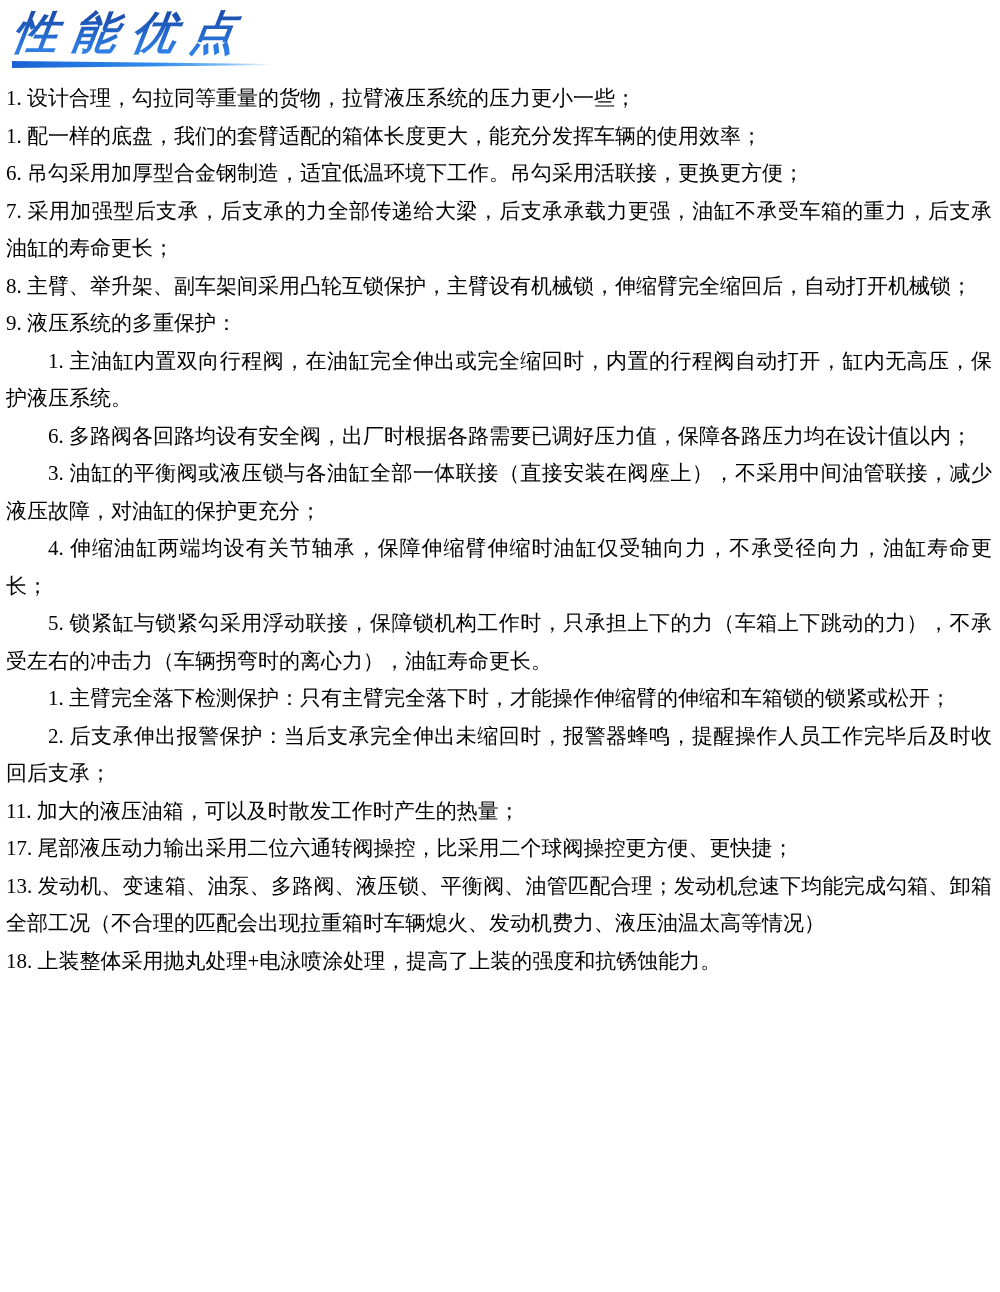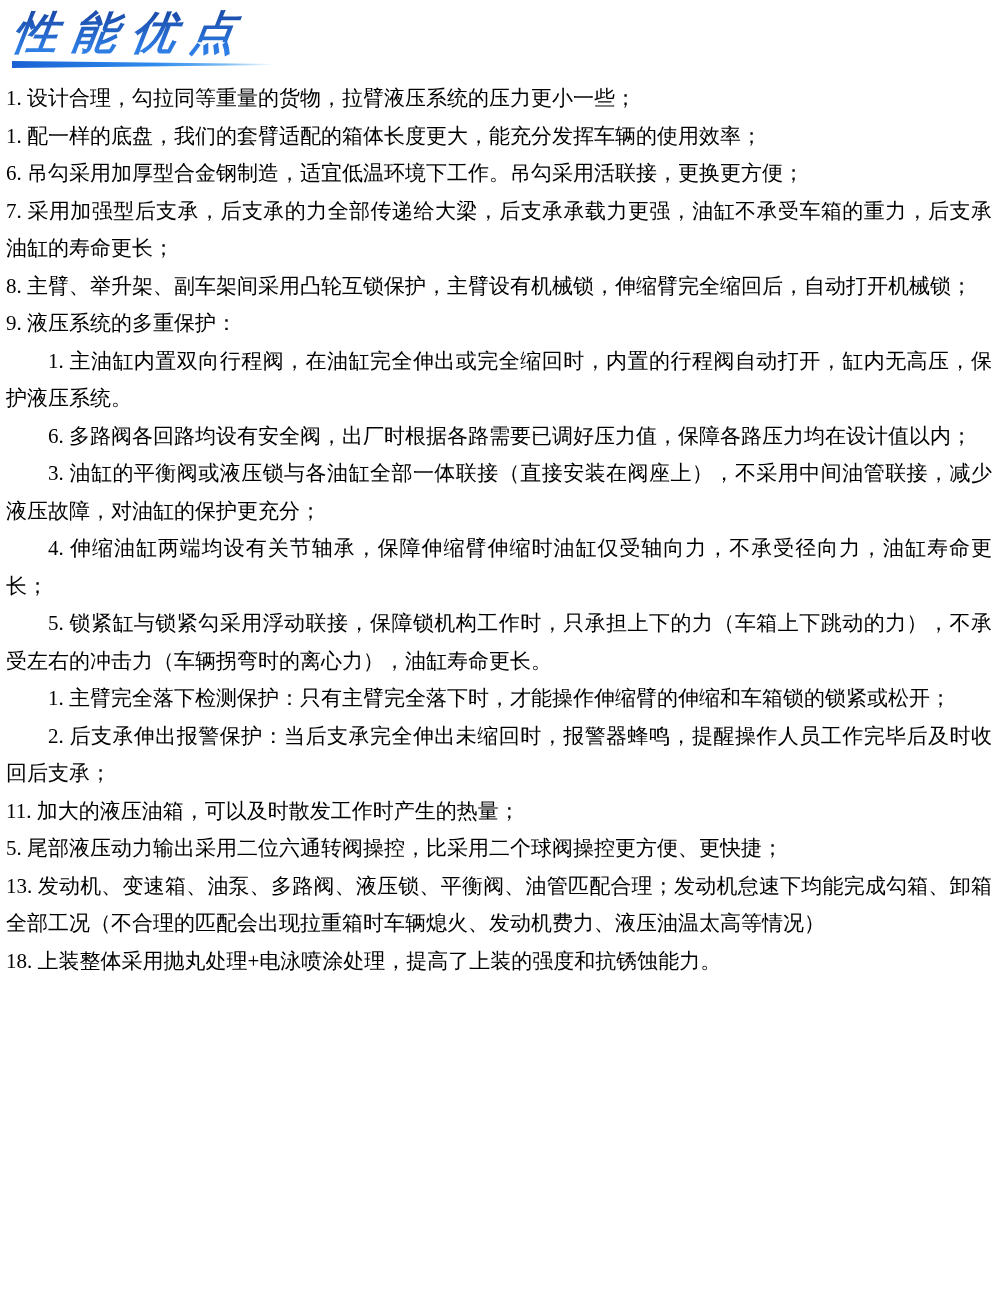--- a/index.html
+++ b/index.html
@@ -75,17 +75,17 @@
       <p class="item">8. 主臂、举升架、副车架间采用凸轮互锁保护，主臂设有机械锁，伸缩臂完全缩回后，自动打开机械锁；</p>
       <p class="item">9. 液压系统的多重保护：</p>
       <p class="item sub">1. 主油缸内置双向行程阀，在油缸完全伸出或完全缩回时，内置的行程阀自动打开，缸内无高压，保护液压系统。</p>
       <p class="item sub">6. 多路阀各回路均设有安全阀，出厂时根据各路需要已调好压力值，保障各路压力均在设计值以内；</p>
       <p class="item sub">3. 油缸的平衡阀或液压锁与各油缸全部一体联接（直接安装在阀座上），不采用中间油管联接，减少液压故障，对油缸的保护更充分；</p>
       <p class="item sub">4. 伸缩油缸两端均设有关节轴承，保障伸缩臂伸缩时油缸仅受轴向力，不承受径向力，油缸寿命更长；</p>
       <p class="item sub">5. 锁紧缸与锁紧勾采用浮动联接，保障锁机构工作时，只承担上下的力（车箱上下跳动的力），不承受左右的冲击力（车辆拐弯时的离心力），油缸寿命更长。</p>
       <p class="item sub">1. 主臂完全落下检测保护：只有主臂完全落下时，才能操作伸缩臂的伸缩和车箱锁的锁紧或松开；</p>
       <p class="item sub">2. 后支承伸出报警保护：当后支承完全伸出未缩回时，报警器蜂鸣，提醒操作人员工作完毕后及时收回后支承；</p>
       <p class="item">11. 加大的液压油箱，可以及时散发工作时产生的热量；</p>
-      <p class="item">5. 尾部液压动力输出采用二位六通转阀操控，比采用二个球阀操控更方便、更快捷；</p>
+      <p class="item">17. 尾部液压动力输出采用二位六通转阀操控，比采用二个球阀操控更方便、更快捷；</p>
       <p class="item">13. 发动机、变速箱、油泵、多路阀、液压锁、平衡阀、油管匹配合理；发动机怠速下均能完成勾箱、卸箱全部工况（不合理的匹配会出现拉重箱时车辆熄火、发动机费力、液压油温太高等情况）</p>
       <p class="item">18. 上装整体采用抛丸处理+电泳喷涂处理，提高了上装的强度和抗锈蚀能力。</p>
     </div>
 </div>
 
 </body></html>

